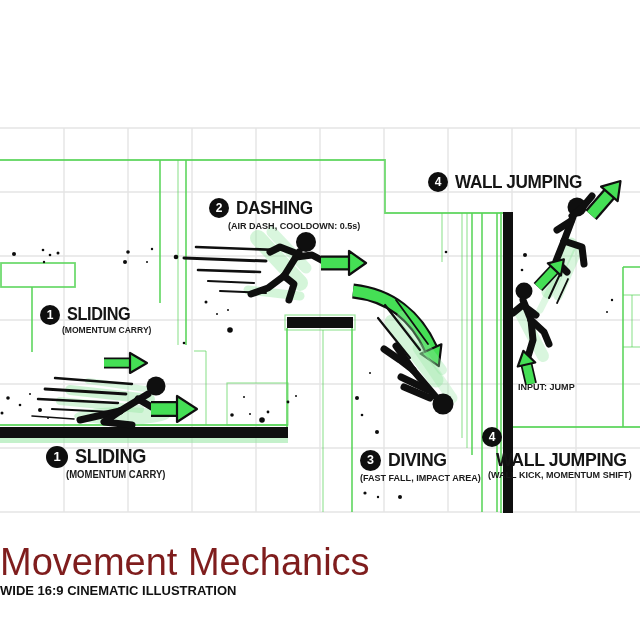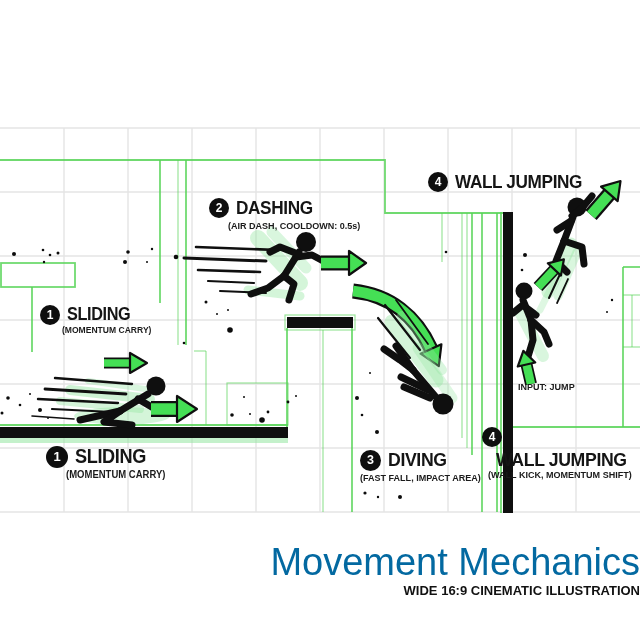--- a/index.html
+++ b/index.html
@@ -8,23 +8,23 @@
   svg.art{position:absolute;left:0;top:0;}
   .lbl-group{position:absolute;display:flex;flex-direction:column;}
   .lbl-row{display:flex;align-items:center;gap:7px;}
   .badge{background:#0e0e0e;color:#ffffff;border-radius:50%;display:flex;align-items:center;
          justify-content:center;font-weight:bold;flex:0 0 auto;}
   .h{font-weight:bold;color:#151515;letter-spacing:-0.4px;white-space:nowrap;
      transform:scaleX(.93);transform-origin:left center;}
   .sub{font-weight:bold;color:#1a1a1a;white-space:nowrap;transform:scaleX(.95);
        transform-origin:left center;}
   .abs{position:absolute;}
-  .footer-title{position:absolute;left:0;right:0;text-align:right;color:#0369a1;
+  .footer-title{position:absolute;left:0;right:0;text-align:left;color:#7f1d1d;
                 font-size:38px;font-weight:400;letter-spacing:0;}
-  .footer-sub{position:absolute;left:0;right:0;text-align:right;color:#111111;
+  .footer-sub{position:absolute;left:0;right:0;text-align:left;color:#111111;
               font-size:13px;font-weight:bold;letter-spacing:0;}
   
   .gridline{stroke:#e4e4e4;stroke-width:1.4;}
   .gl{stroke:var(--green_line,#55d055);stroke-width:1.8;fill:none;opacity:.85;}
   .glt{stroke:var(--green_line,#55d055);stroke-width:1.2;fill:none;opacity:.6;}
   .ink{fill:var(--ink,#0f0f0f);}
   .stick{stroke:var(--ink,#0f0f0f);stroke-width:7;stroke-linecap:round;stroke-linejoin:round;fill:none;}
   .speed{stroke:var(--ink,#0f0f0f);stroke-linecap:round;fill:none;}
   .glow{stroke:var(--glow,#8fe39c);stroke-linecap:round;fill:none;}
   .shaft-o{stroke:var(--ink,#0f0f0f);fill:none;}

